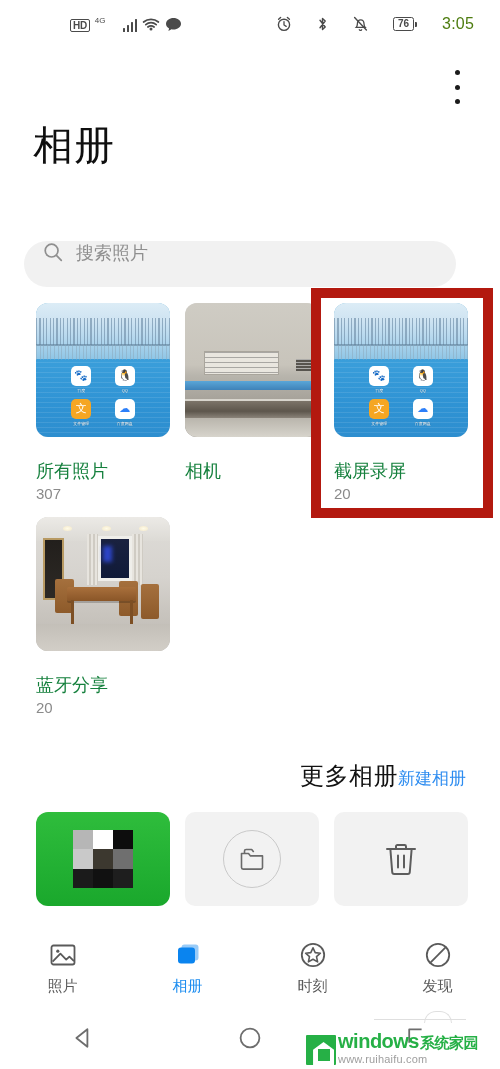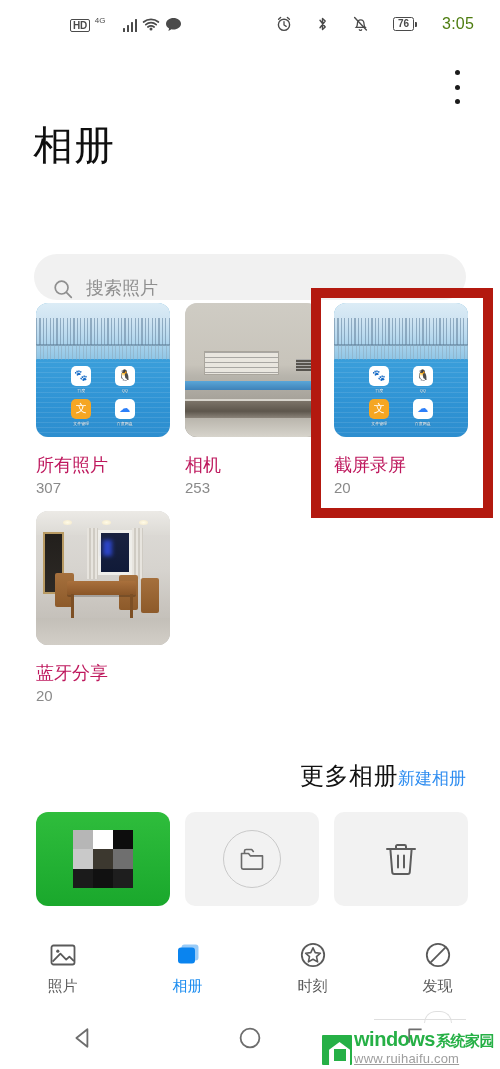--- a/index.html
+++ b/index.html
@@ -60,45 +60,45 @@
 
   
   .page-title {
     position: absolute; top: 118px; left: 33px;
     font-size: 40px; font-weight: 500; color: #0f0f0f;
     letter-spacing: 1px;
   }
 
   
   .search {
-    position: absolute; top: 241px; left: 34px;
+    position: absolute; top: 241px; left: 24px;
     width: 432px; height: 46px;
     background: #f1f1f1; border-radius: 23px;
-    display: flex; align-items: flex-end; padding-left: 18px; margin-top: 13px;
+    display: flex; align-items: flex-start; padding-left: 18px;
   }
   .search .mag { margin-right: 12px; flex: none; }
   .search .ph { font-size: 18px; color: #8f8f8f; }
 
   
   .albums {
     position: absolute; top: 303px; left: 36px;
     width: 430px;
     display: grid;
     grid-template-columns: repeat(3, 134px);
     column-gap: 15px;
     row-gap: 14px;
   }
   .album { width: 134px; }
   .thumb {
     width: 134px; height: 134px;
     border-radius: 12px; overflow: hidden;
     background: #ddd; position: relative;
   }
   .album-name {
-    margin-top: 17px; font-size: 18px; color: #be185d; line-height: 22px;
+    margin-top: 23px; font-size: 18px; color: #15803d; line-height: 22px;
     white-space: nowrap;
   }
   .album-count { margin-top: 3px; font-size: 15px; color: #8a8a8a; line-height: 18px; }
 
   
   .tn-home { width: 100%; height: 100%; position: relative;
     background: linear-gradient(180deg,#7fc5e8 0%,#57aee0 14%,#3b9fdb 40%,#2f93d4 75%,#2d8ecf 100%); }
   .tn-home .sky {
     position: absolute; top: 0; left: 0; right: 0; height: 42%;
     background:
@@ -285,21 +285,21 @@
   
   .sysnav {
     position: absolute; left: 0; bottom: 0;
     width: 500px; height: 62px;
     display: flex; align-items: center;
   }
   .sysbtn { flex: 1; display: flex; align-items: center; justify-content: center; }
 
   
   .watermark {
-    position: absolute; right: 6px; bottom: 4px;
+    position: absolute; right: 22px; bottom: 4px;
     display: flex; align-items: flex-end;
     opacity: .97;
     padding-left: 16px;
   }
   .wm-logo {
     width: 30px; height: 30px; position: relative; margin-right: 2px;
     background: #1fae41;
     border-radius: 1px;
   }
   .wm-logo::after {
@@ -308,21 +308,21 @@
     clip-path: polygon(50% 0%, 100% 34%, 100% 100%, 0% 100%, 0% 34%);
   }
   .wm-logo::before {
     content: ""; position: absolute; left: 12px; top: 14px; z-index: 2;
     width: 12px; height: 12px; background: #1fae41;
   }
   .wm-text { display: flex; flex-direction: column; line-height: 1; }
   .wm-main { display: flex; align-items: baseline; }
   .wm-win { font-size: 20px; font-weight: bold; color: #1fae41; letter-spacing: -0.5px; }
   .wm-cn { font-size: 15px; font-weight: bold; color: #1fae41; margin-left: 1px; letter-spacing: -0.5px; }
-  .wm-url { font-size: 13px; color: #9b9b9b; margin-top: 3px; letter-spacing: .2px; text-decoration: underline; }
+  .wm-url { font-size: 11px; color: #9b9b9b; margin-top: 3px; letter-spacing: .2px; }
   .wm-cloud {
     position: absolute; right: 34px; bottom: 34px;
     width: 92px; height: 16px;
     border-top: 1.4px solid #d8d8d8; opacity: .8;
   }
   .wm-cloud::after {
     content:""; position:absolute; right: 14px; top: -9px;
     width: 26px; height: 11px; border: 1.4px solid #d8d8d8; border-bottom: none;
     border-radius: 13px 13px 0 0;
   }
@@ -442,21 +442,20 @@
       <div class="thumb">
         <div class="tn-cam">
           <div class="plate"></div>
             <div class="plate2"></div>
           <div class="bluestripe"></div>
             <div class="rail"></div>
             <div class="lower"></div>
         </div>
       </div>
       <div class="album-name">相机</div>
-      <div class="album-count">253</div>
     </div>
 
     <div class="album">
       <div class="thumb">
         <div class="tn-home">
           <div class="sky"></div>
             <div class="trees"></div>
             <div class="horizon"></div>
             <div class="trees2"></div>
           <div class="ripples"></div>

